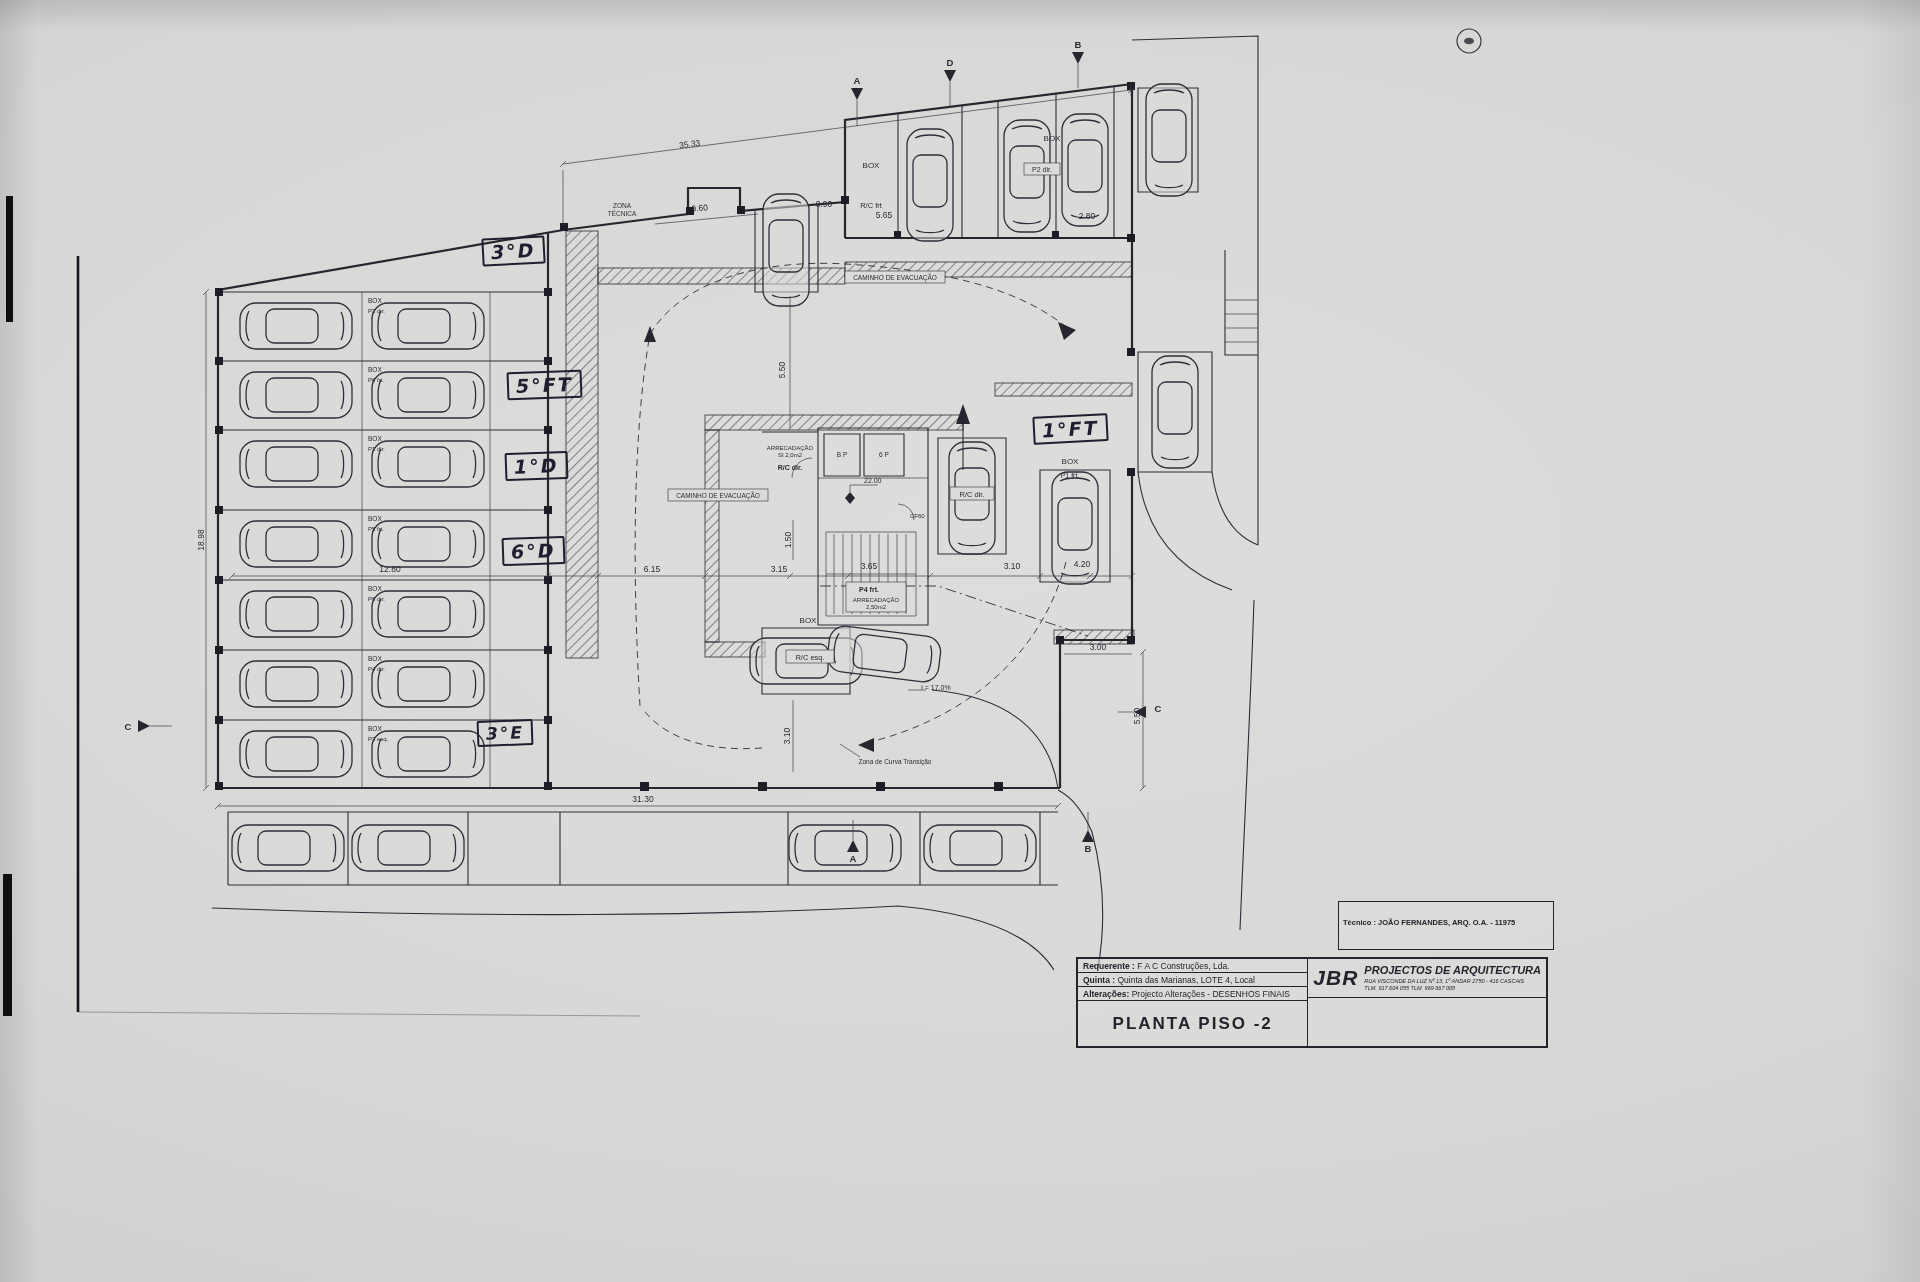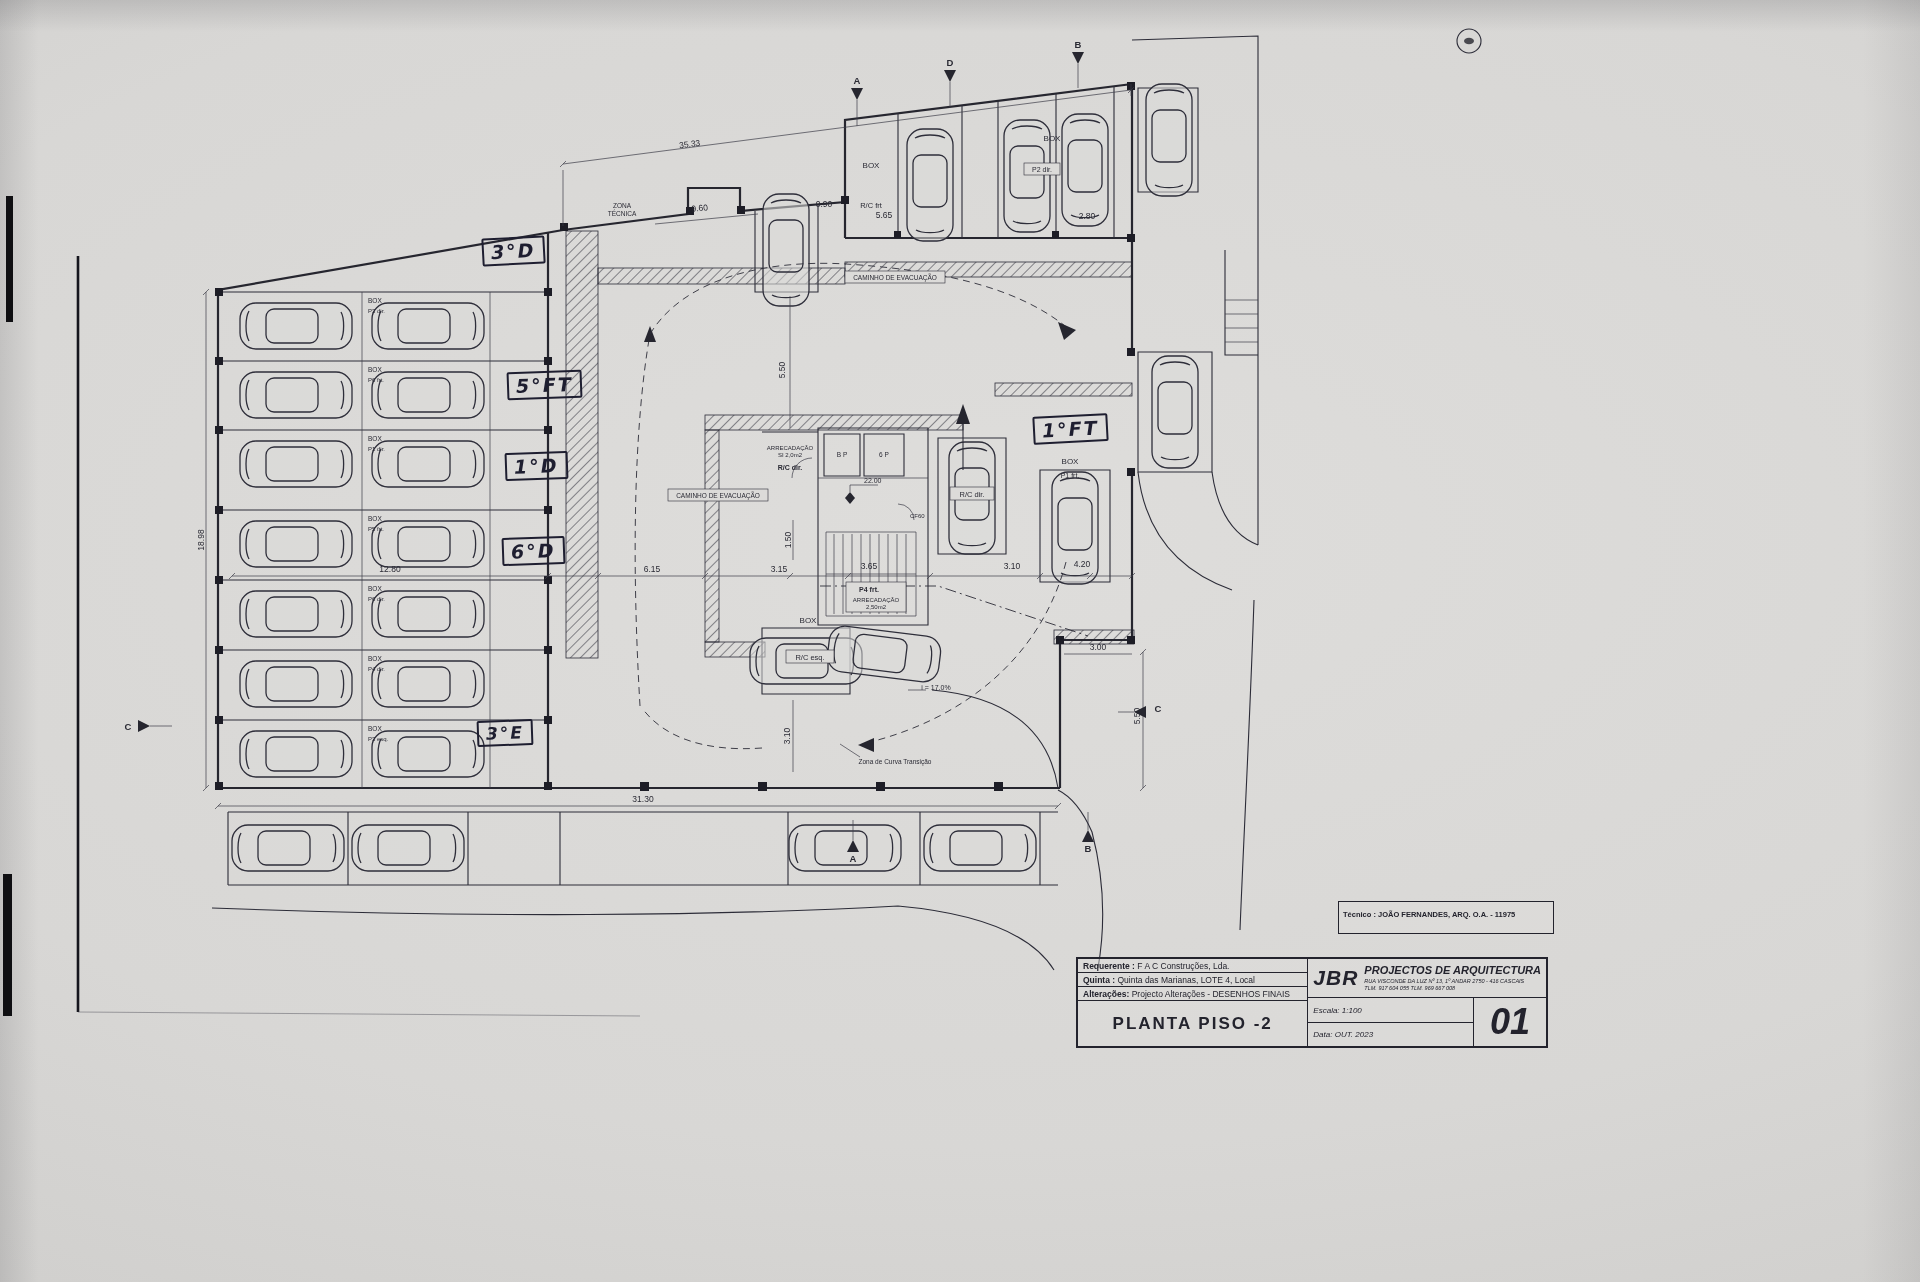--- a/index.html
+++ b/index.html
@@ -29,21 +29,21 @@
   .hand{position:absolute;border:2.6px solid #1e1e30;color:#1e1e30;border-radius:2px;
     font:italic 700 19px "DejaVu Sans",sans-serif;letter-spacing:2px;padding:1px 7px;}
   .h1{left:482px;top:237px;transform:rotate(-3deg);}
   .h2{left:507px;top:371px;transform:rotate(-2deg);}
   .h3{left:505px;top:452px;transform:rotate(-2deg);}
   .h4{left:502px;top:537px;transform:rotate(-2deg);}
   .h5{left:477px;top:720px;transform:rotate(-2deg);font-size:17px;}
   .h6{left:1033px;top:415px;transform:rotate(-3deg);}
   .tecnico{position:absolute;left:1338px;top:901px;width:206px;height:15px;
     border:1.4px solid #23232d;color:#23232d;font-size:7.5px;font-weight:bold;
-    padding:8px 4px;background:rgba(222,221,219,.55);white-space:nowrap;overflow:hidden;}
+    padding:16px 4px;background:rgba(222,221,219,.55);white-space:nowrap;overflow:hidden;}
   .tblock{position:absolute;left:1076px;top:957px;width:468px;height:87px;
     border:2px solid #23232d;display:flex;color:#23232d;background:rgba(222,221,219,.45);}
   .tb-left{width:256px;border-right:1.6px solid #23232d;display:flex;flex-direction:column;}
   .tb-row{font-size:8.5px;padding:2px 5px 1px;border-bottom:1px solid #23232d;white-space:nowrap;overflow:hidden;}
   .tb-row .lbl{font-weight:bold;}
   .tb-title{flex:1;display:flex;align-items:center;justify-content:center;
     font-size:17px;font-weight:bold;letter-spacing:2px;}
   .tb-right{flex:1;display:flex;flex-direction:column;font-style:italic;}
   .tb-firm{height:38px;border-bottom:1px solid #23232d;display:flex;align-items:center;gap:6px;padding:0 5px;}
   .jbr{font-size:21px;font-weight:bold;letter-spacing:1px;}
@@ -347,23 +347,16 @@
   </div>
   <div class="tb-right">
     <div class="tb-firm">
       <span class="jbr">JBR</span>
       <div class="firm-col">
         <div class="firm-name">PROJECTOS DE ARQUITECTURA</div>
         <div class="firm-addr">RUA VISCONDE DA LUZ Nº 13, 1º ANDAR   2750 - 416 CASCAIS</div>
         <div class="firm-addr">TLM. 917 604 055    TLM. 969 667 008</div>
       </div>
     </div>
-    <div class="tb-bottom">
-      <div class="scale-col">
-        <div class="tb-row small">Escala: 1:100</div>
-        <div class="tb-row small">Data: OUT. 2023</div>
-      </div>
-      <div class="sheet-no">01</div>
-    </div>
   </div>
 </div>
 
 </div>
 
 </body></html>

